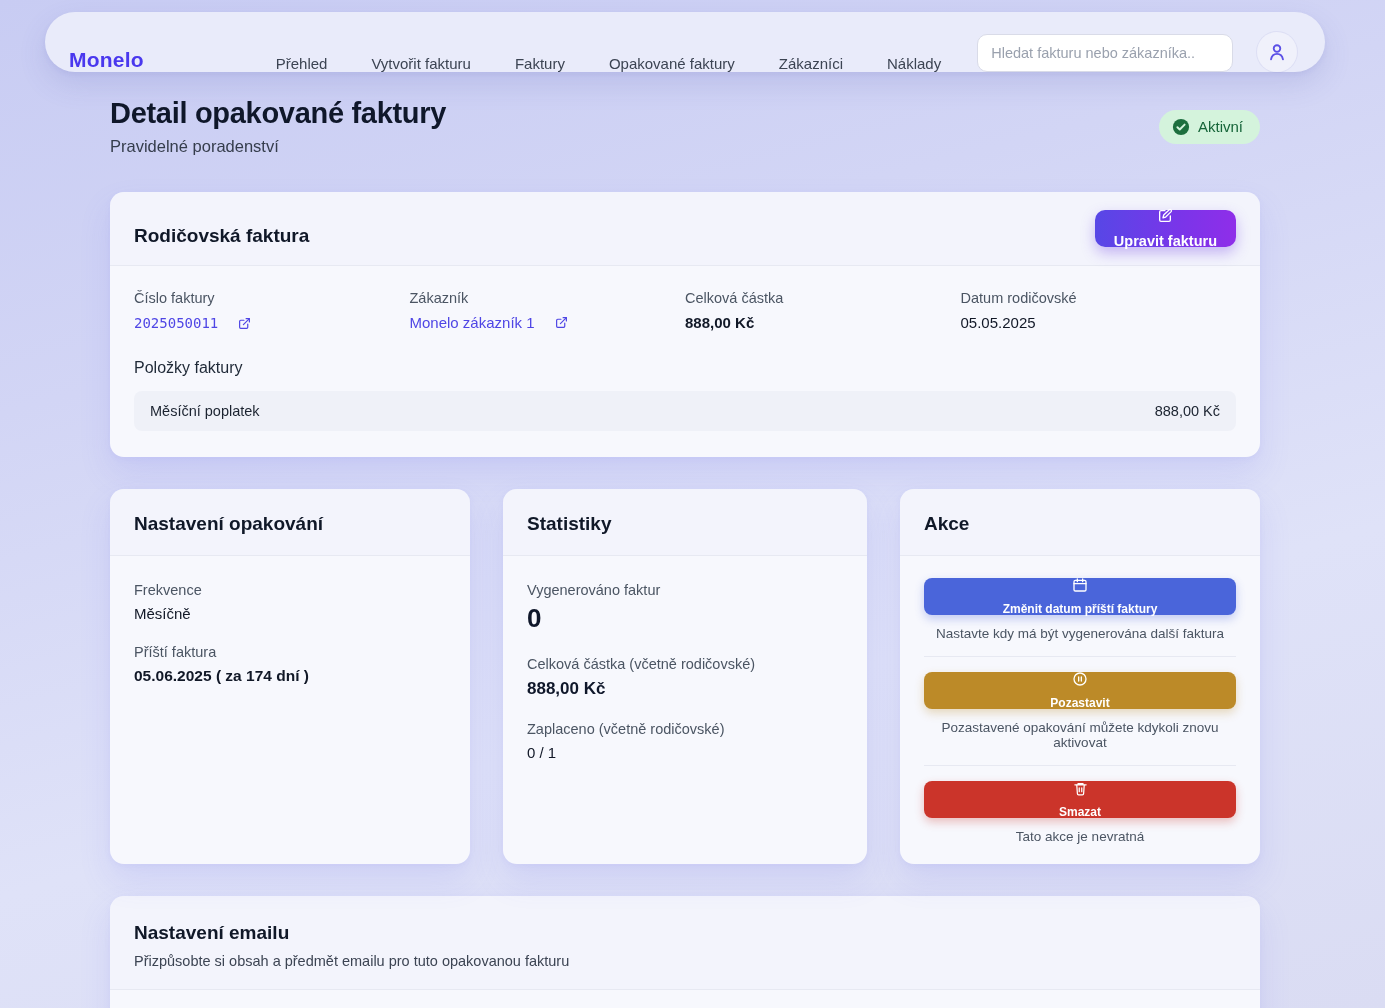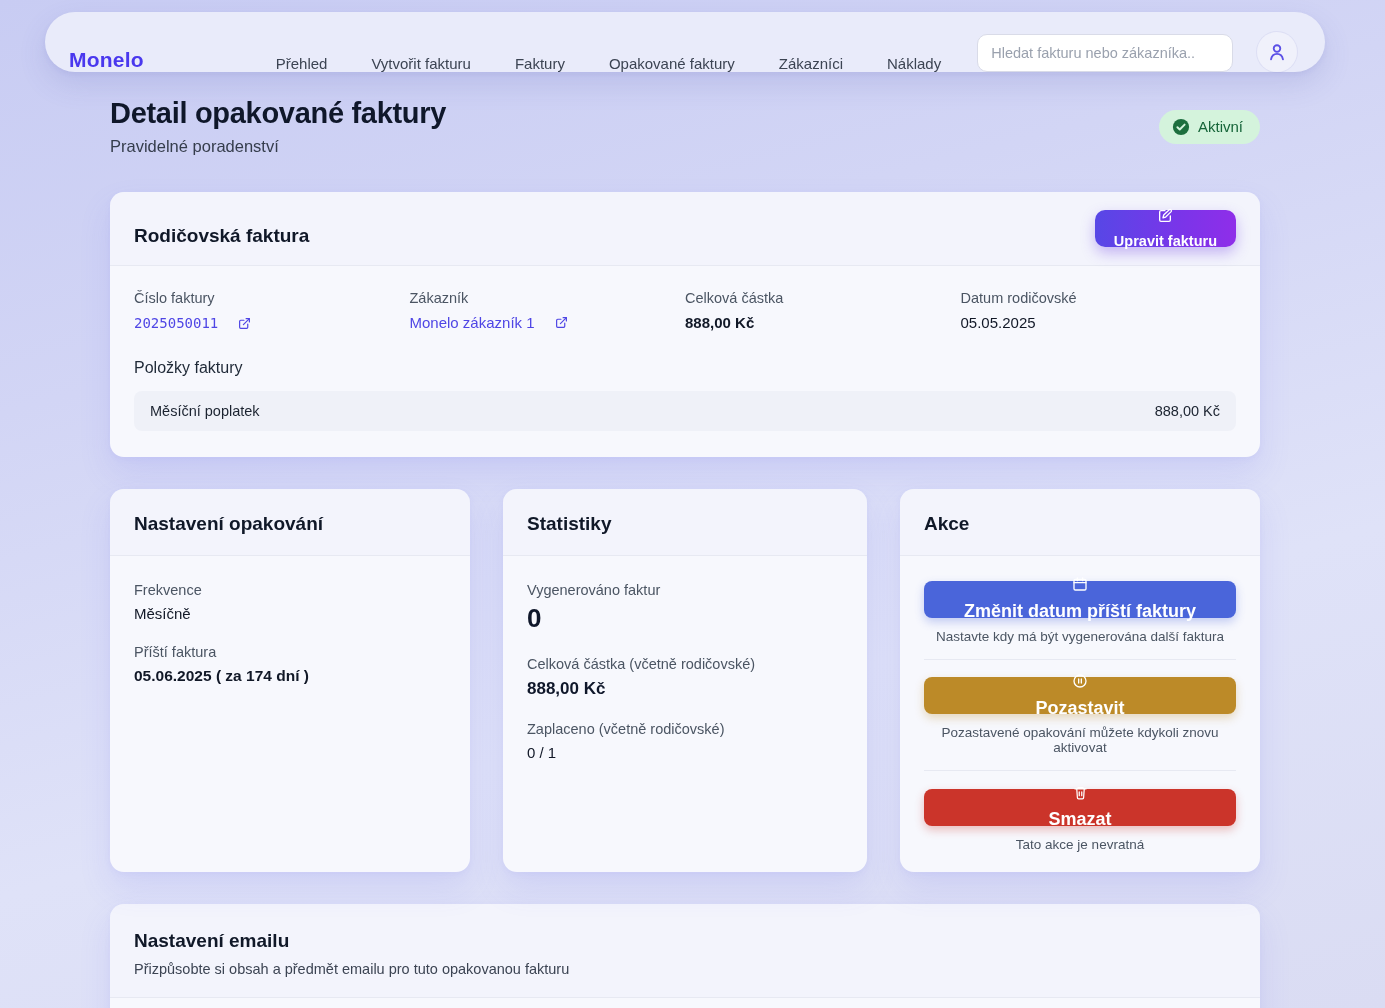--- a/index.html
+++ b/index.html
@@ -82,21 +82,21 @@
   .stat-body { padding:26px 24px; }
   .stat-group { margin-bottom:22px; }
   .stat-group:last-child { margin-bottom:0; }
   .s-label { font-size:14.5px; color:#4b5563; }
   .s-value { margin-top:7px; font-size:15px; color:#111827; }
   .s-value-bold { margin-top:7px; font-size:15.5px; color:#111827; font-weight:700; }
   .s-value-big { margin-top:5px; font-size:26px; color:#0f172a; font-weight:800; }
   .s-value-amt { margin-top:7px; font-size:17px; color:#0f172a; font-weight:700; }
 
   .actions-body { padding:22px 24px 20px; }
-  .btn-block { width:100%; height:37px; border-radius:8px; font-size:18px; }
+  .btn-block { width:100%; height:37px; border-radius:8px; font-size:12px; }
   .btn-blue { background:#4a65da; box-shadow:0 4px 10px rgba(74,101,218,.3); }
   .btn-gold { background:#bc8a28; box-shadow:0 4px 10px rgba(188,138,40,.3); }
   .btn-red  { background:#cb342a; box-shadow:0 4px 10px rgba(203,52,42,.3); }
   .hint { margin-top:11px; text-align:center; font-size:13.5px; color:#4b5563; }
   .act-div { border:none; border-top:1px solid #e7e9f2; margin:15px 0; }
 
   
   .email-card { margin-top:32px; }
   .email-head { padding:26px 24px 20px; }
   .email-sub { margin-top:9px; font-size:14.5px; color:#3c4453; }

